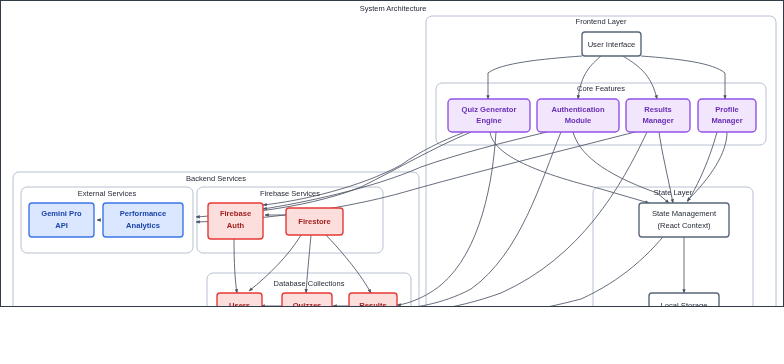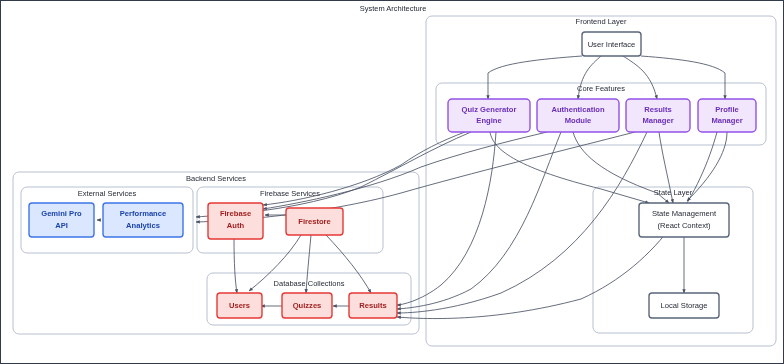--- a/index.html
+++ b/index.html
@@ -3,21 +3,21 @@
 <meta charset="utf-8">
 <style>
   html, body {
     margin: 0;
     padding: 0;
     background: #ffffff;
   }
   #canvas {
     position: relative;
     width: 784px;
-    height: 364px;
+    height: 307px;
     background: #ffffff;
     border: 1px solid #333a4a;
     box-sizing: border-box;
     font-family: "Liberation Sans", sans-serif;
     overflow: hidden;
     padding-left: 25px;
   }
   svg.diagram {
     position: absolute;
     top: 0; left: 0;

